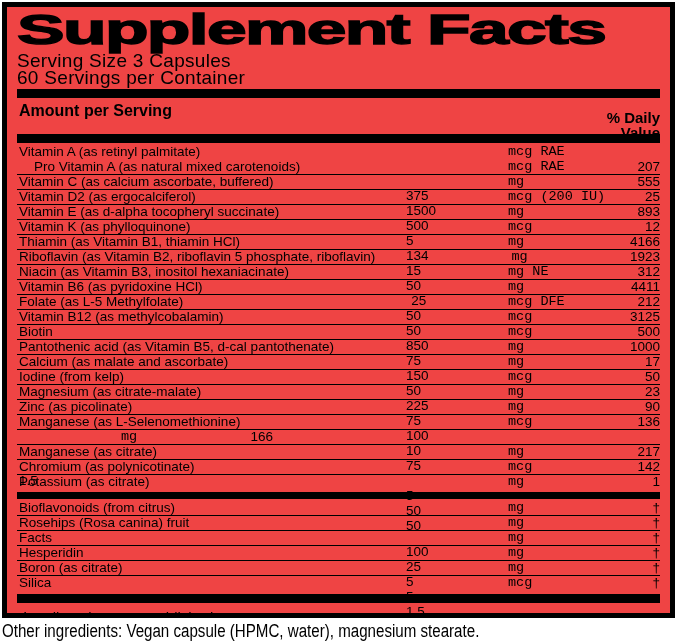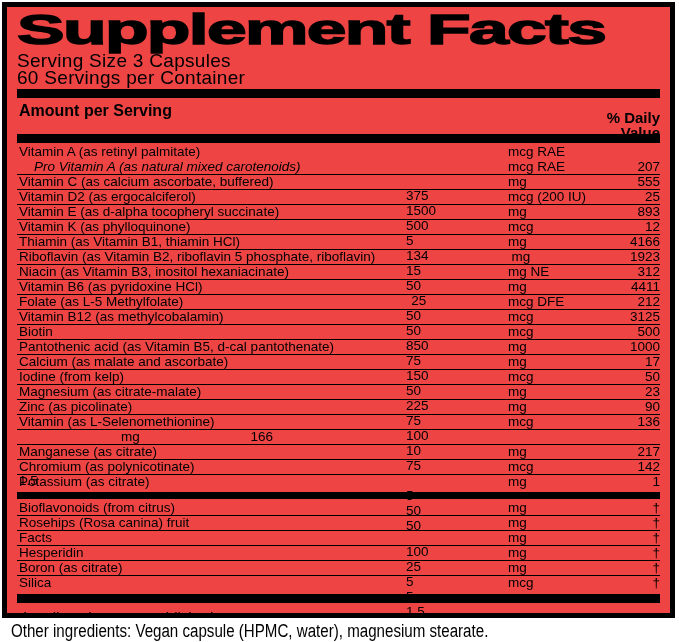--- a/index.html
+++ b/index.html
@@ -28,26 +28,26 @@
   .hdr-left { font-weight:bold; font-size:16px; line-height:17px; }
   .hdr-right { font-weight:bold; font-size:15px; line-height:15px; text-align:right;margin-top:8px; }
   .rows { width:100%; }
   .row {
     display:flex; height:15px; line-height:14px; font-size:13.5px;
     border-bottom:1px solid #000; padding-left:2px;gap:36px;
   }
   .rows .row:last-child { border-bottom:none; }
   .rows.sec-main .row:first-child { border-bottom:none; }
   .row .name { flex:1; white-space:nowrap; overflow:visible; }
-  .row.indent .name { padding-left:15px;font-style:italic; }
+  .row.indent .name { padding-left:15px; }
   .row .amt { width:58px; text-align:left; white-space:nowrap;margin-top:44px; }
-  .row .unit { width:78px; padding-left:8px; white-space:nowrap; overflow:visible; }
+  .row .unit { width:78px; padding-left:8px; white-space:nowrap; overflow:visible;font-family:Liberation Mono, monospace; }
   .row .pct { width:46px; text-align:right; white-space:nowrap; }
   .footnote { font-size:15px; line-height:17px; padding:4px 0 0 4px; }
-  .other-ing { position:absolute; left:11px; top:621px; white-space:nowrap; }
+  .other-ing { position:absolute; left:2px; top:621px; white-space:nowrap; }
   .other-ing span {
     display:inline-block; font-size:18px; line-height:20px;
     transform:scaleX(0.84); transform-origin:0 50%;
   }
 </style>
 </head>
 <body>
 
 <div class="label">
 
@@ -175,21 +175,21 @@
         <span class="unit">mg</span>
         <span class="pct">23</span>
       </div>
       <div class="row">
         <span class="name">Zinc (as picolinate)</span>
         <span class="amt">10</span>
         <span class="unit">mg</span>
         <span class="pct">90</span>
       </div>
       <div class="row">
-        <span class="name">Vitamin (as L-Selenomethionine)</span>
+        <span class="name">Manganese (as L-Selenomethionine)</span>
         <span class="amt">75</span>
         <span class="unit">mcg</span>
         <span class="pct">136</span>
       </div>
       <div class="row">
         <span class="amt">1.5</span>
         <span class="unit">mg</span>
         <span class="pct">166</span>
       </div>
       <div class="row">

